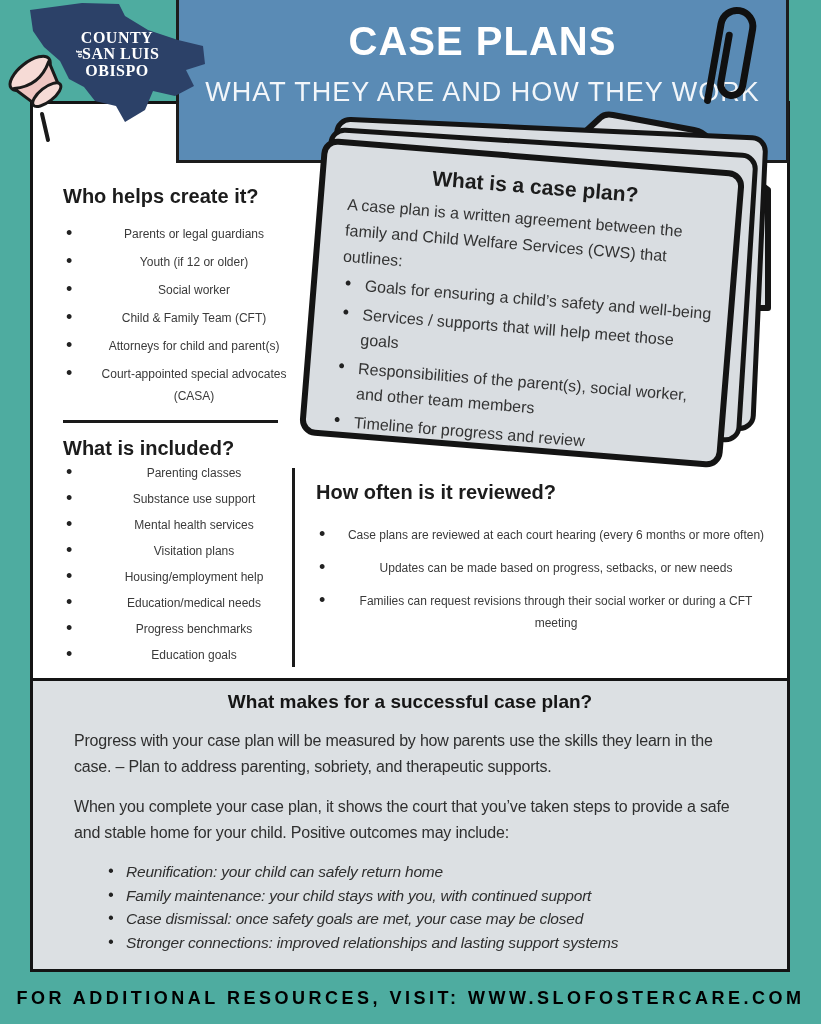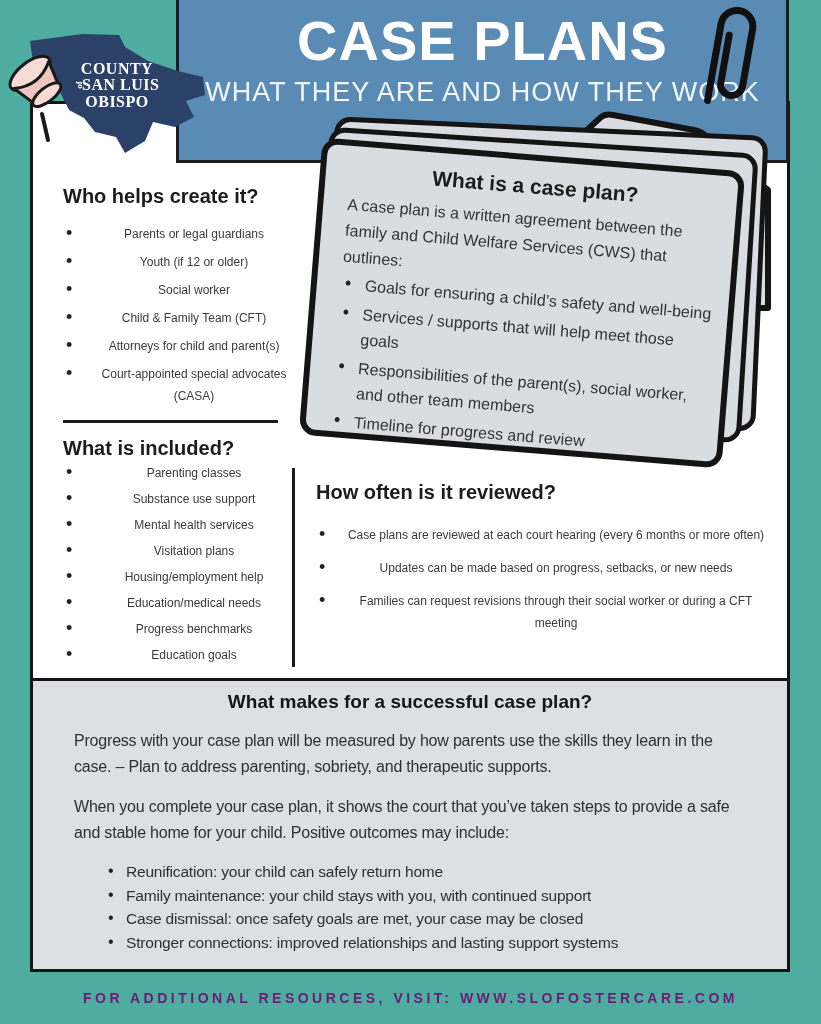--- a/index.html
+++ b/index.html
@@ -28,28 +28,28 @@
   }
 
   
   .header{
     left:176px;top:-4px;width:613px;height:167px;
     background:var(--header_blue);
     border:3px solid #1d1d1d;
     text-align:center;color:#fff;
   }
   .header .title{
-    margin-top:10px;font-size:56px;line-height:64px;font-weight:bold;letter-spacing:1px;
+    margin-top:10px;font-size:40px;line-height:64px;font-weight:bold;letter-spacing:1px;
   }
   .header .subtitle{
     margin-top:4px;font-size:27px;line-height:30px;font-weight:400;letter-spacing:1px;color:#f2f6fa;
   }
 
   
-  .logo{left:24px;top:31px;width:186px;height:126px;}
+  .logo{left:24px;top:0;width:186px;height:126px;}
   .logo svg{position:absolute;left:0;top:0;}
   .logo .logo-text{
     position:absolute;left:28px;top:30px;width:130px;text-align:center;
     color:#fff;font-family:"Liberation Serif", serif;font-weight:bold;
     font-size:16px;line-height:16px;letter-spacing:.5px;
   }
   .logo .of{display:inline-block;font-size:9px;transform:rotate(-90deg) translateX(1px);letter-spacing:0;vertical-align:middle;}
 
   
   .pushpin{left:2px;top:52px;width:78px;height:92px;}
@@ -97,31 +97,31 @@
   
   .reviewed{left:316px;top:480px;width:458px;}
   .reviewed ul{margin-top:20px;}
   .reviewed li{line-height:24px;margin-bottom:11px;}
 
   
   .successful{left:30px;top:690px;width:760px;}
   .successful h3{font-size:19px;line-height:24px;text-align:center;color:#151515;}
   .successful .body{padding:14px 40px 0 44px;}
   .successful p{font-size:16px;line-height:26px;letter-spacing:-0.2px;color:#2f2f2f;margin-bottom:14px;}
-  .successful ul{list-style:none;margin:14px 0 0 32px;}
+  .successful ul{list-style:none;margin:14px 0 0 32px;font-style:italic;}
   .successful li{position:relative;padding-left:20px;font-size:15.5px;line-height:23.5px;letter-spacing:-0.2px;color:#2f2f2f;}
   .successful li::before{content:"\2022";position:absolute;left:2px;top:-1px;font-size:16px;color:#222;}
 
   
   .footer{
     left:0;top:972px;width:821px;height:52px;
     display:flex;align-items:center;justify-content:center;
   }
   .footer .ftext{
-    font-size:14px;font-weight:bold;letter-spacing:3.5px;color:#701a75;
+    font-size:18px;font-weight:bold;letter-spacing:3.5px;color:#000000;
   }
 </style>
 </head>
 <body>
 
 <div class="abs paper"></div>
 
 <div class="abs header">
   <div class="title">CASE PLANS</div>
   <div class="subtitle">WHAT THEY ARE AND HOW THEY WORK</div>

